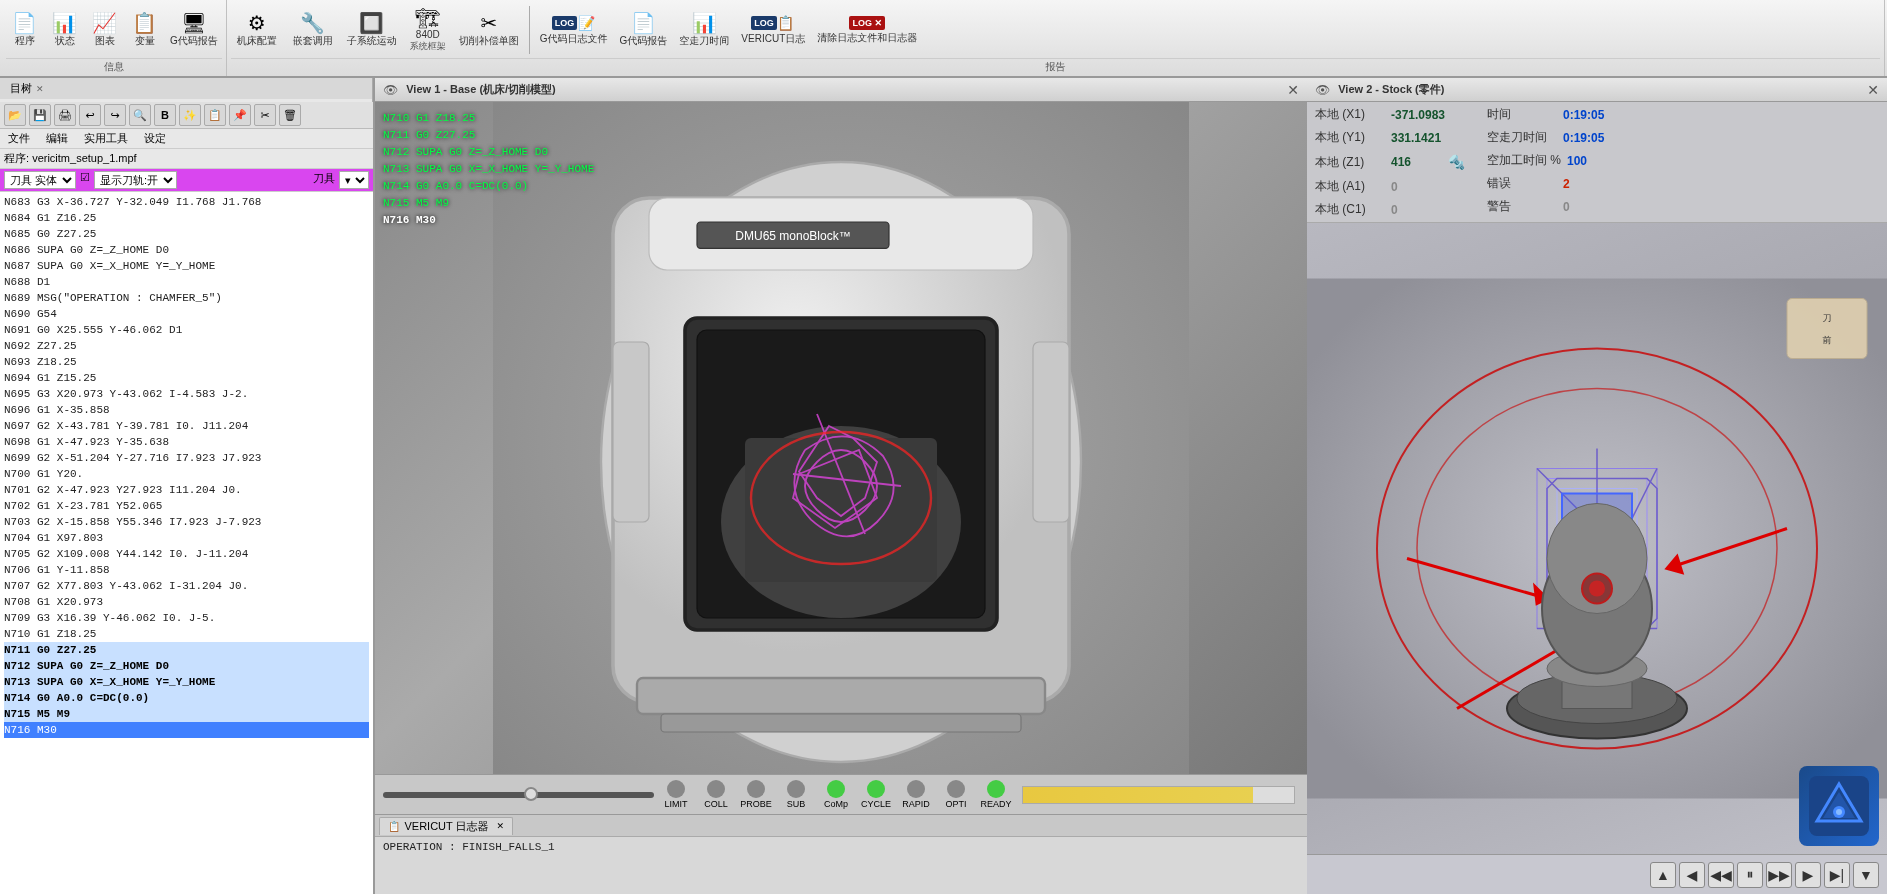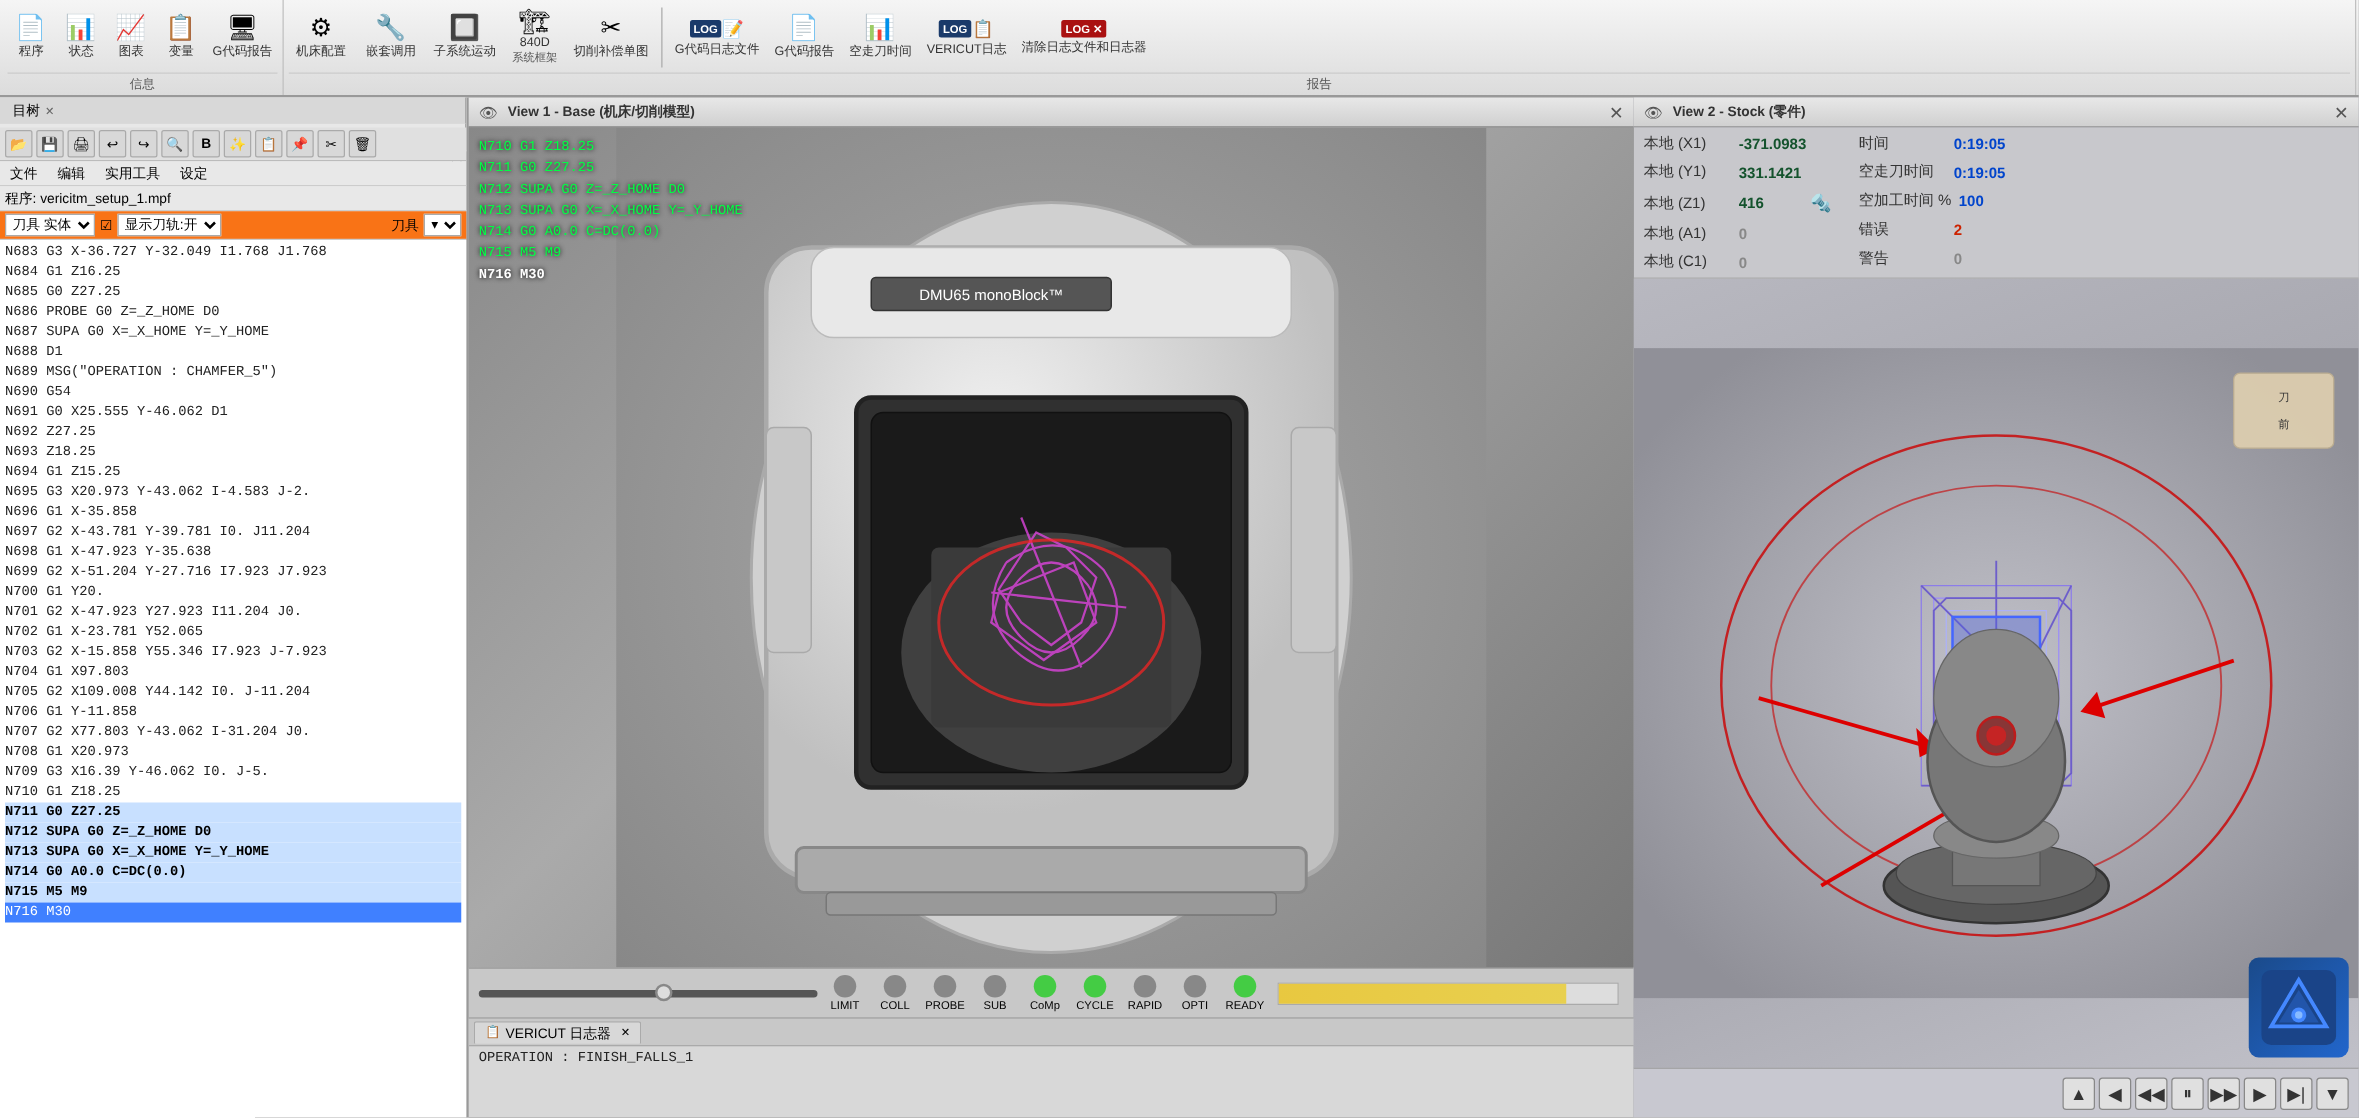--- a/index.html
+++ b/index.html
@@ -70,22 +70,22 @@
     }
 
     
     #program-info {
       padding: 2px 4px; background: #e8e8e8; border-bottom: 1px solid #ccc;
       font-size: 11px;
     }
 
     
     #tool-selector {
-      display: flex; align-items: center; padding: 2px 4px; gap: 4px;
-      background: #f97316; border-bottom: 1px solid #ccc;
+      display: flex; padding: 2px 4px; gap: 4px;
+      background: #d946ef; border-bottom: 1px solid #ccc;
     }
     .tool-dropdown { font-size: 11px; padding: 1px; border: 1px solid #aaa; background: white; }
 
     
     #code-editor {
       flex: 1; overflow-y: auto; background: #ffffff;
       font-family: 'Courier New', monospace; font-size: 11px;
       padding: 2px 4px; color: #222;
     }
     .code-line { line-height: 16px; white-space: pre; }
@@ -427,21 +427,21 @@
       <span style="margin-left:auto; font-size:11px;">刀具</span>
       <select class="tool-dropdown" style="min-width:30px;">
         <option>▾</option>
       </select>
     </div>
 
     <div id="code-editor">
       <div class="code-line">N683 G3 X-36.727 Y-32.049 I1.768 J1.768</div>
       <div class="code-line">N684 G1 Z16.25</div>
       <div class="code-line">N685 G0 Z27.25</div>
-      <div class="code-line">N686 PROBE G0 Z=_Z_HOME D0</div>
+      <div class="code-line">N686 SUPA G0 Z=_Z_HOME D0</div>
       <div class="code-line">N687 SUPA G0 X=_X_HOME Y=_Y_HOME</div>
       <div class="code-line">N688 D1</div>
       <div class="code-line">N689 MSG("OPERATION : CHAMFER_5")</div>
       <div class="code-line">N690 G54</div>
       <div class="code-line">N691 G0 X25.555 Y-46.062 D1</div>
       <div class="code-line">N692 Z27.25</div>
       <div class="code-line">N693 Z18.25</div>
       <div class="code-line">N694 G1 Z15.25</div>
       <div class="code-line">N695 G3 X20.973 Y-43.062 I-4.583 J-2.</div>
       <div class="code-line">N696 G1 X-35.858</div>

